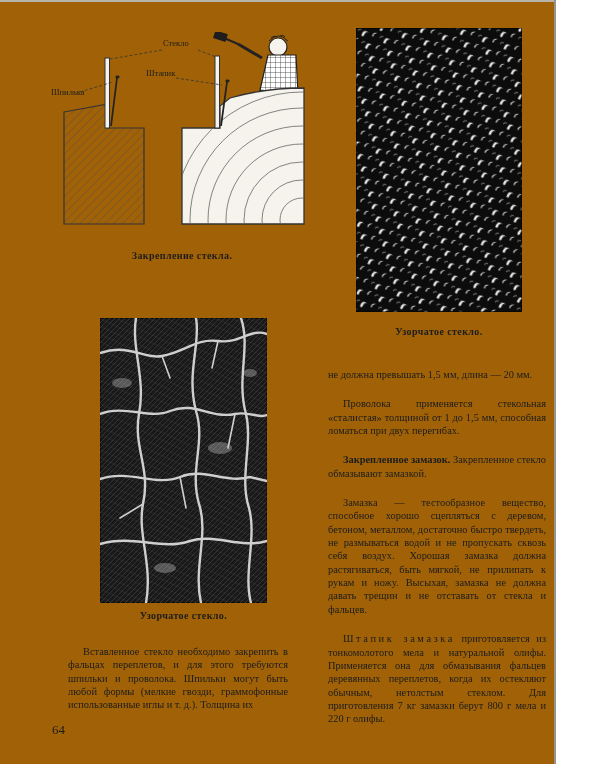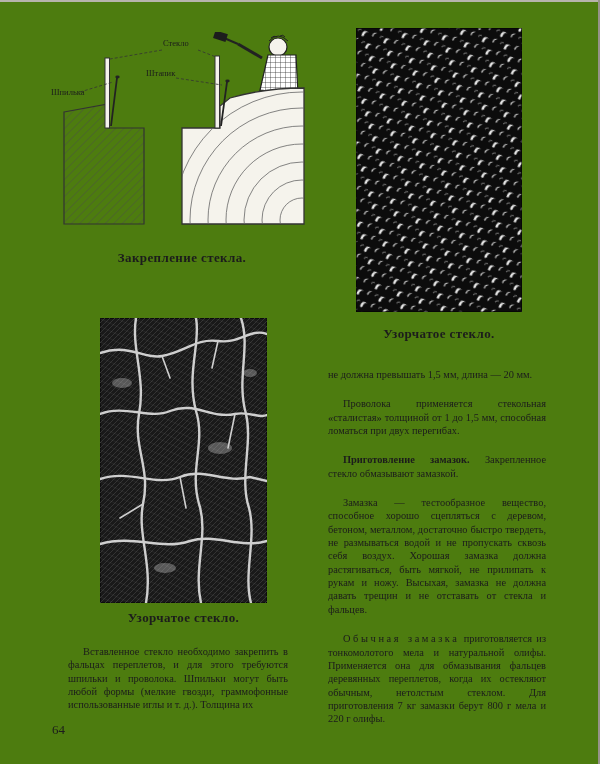--- a/index.html
+++ b/index.html
@@ -1,30 +1,30 @@
 <!DOCTYPE html>
 <html><head>
 <meta charset="utf-8">
 <style>
   html,body{margin:0;padding:0;}
   .page{
     position:relative;
-    width:600px;height:764px;
-    background:#4d7c0f;
+    width:556px;height:764px;
+    background:#a16207;
     overflow:hidden;
     font-family:"Liberation Serif", serif;
     color:#1c1c1c;
   }
   .scan-top{position:absolute;top:0;left:0;right:0;height:2px;background:#b7b4ac;}
   .scan-right{position:absolute;top:0;right:0;bottom:0;width:2px;background:#96938a;}
 
   .fig{position:absolute;}
   .caption{
     position:absolute;
-    font-size:13px;font-weight:bold;
+    font-size:10px;font-weight:bold;
     text-align:center;letter-spacing:0.4px;
   }
 
   .col{
     position:absolute;
     font-size:10.4px;line-height:13.35px;
     text-align:justify;
   }
   .col p{margin:16px;text-indent:15px;}
   .col p.noindent{text-indent:0;}
@@ -158,19 +158,19 @@
   </div>
   <div class="caption" style="left:100px;top:610px;width:167px;">Узорчатое стекло.</div>
 
   <div class="col" style="left:52px;top:629px;width:252px;">
     <p>Вставленное стекло необходимо закрепить в фальцах переплетов, и для этого требуются шпильки и проволока. Шпильки могут быть любой формы (мелкие гвозди, граммофонные использованные иглы и т. д.). Толщина их</p>
   </div>
 
   <div class="col" style="left:312px;top:352px;width:250px;">
     <p class="noindent">не должна превышать 1,5 мм, длина — 20 мм.</p>
     <p>Проволока применяется стекольная «сталистая» толщиной от 1 до 1,5 мм, способная ломаться при двух перегибах.</p>
-    <p class="space-before"><span class="b">Приготовление замазок.</span><span> Закрепленное стекло обмазывают замазкой.</span></p>
+    <p class="space-before"><span class="b">Закрепленное замазок.</span><span> Закрепленное стекло обмазывают замазкой.</span></p>
     <p>Замазка — тестообразное вещество, способное хорошо сцепляться с деревом, бетоном, металлом, достаточно быстро твердеть, не размываться водой и не пропускать сквозь себя воздух. Хорошая замазка должна растягиваться, быть мягкой, не прилипать к рукам и ножу. Высыхая, замазка не должна давать трещин и не отставать от стекла и фальцев.</p>
-    <p><span class="sperr">Обычная замазка</span><span> приготовляется из тонкомолотого мела и натуральной олифы. Применяется она для обмазывания фальцев деревянных переплетов, когда их остекляют обычным, нетолстым стеклом. Для приготовления 7 кг замазки берут 800 г мела и 220 г олифы.</span></p>
+    <p><span class="sperr">Штапик замазка</span><span> приготовляется из тонкомолотого мела и натуральной олифы. Применяется она для обмазывания фальцев деревянных переплетов, когда их остекляют обычным, нетолстым стеклом. Для приготовления 7 кг замазки берут 800 г мела и 220 г олифы.</span></p>
   </div>
 
   <div class="pagenum">64</div>
 </div>
 
 </body></html>

